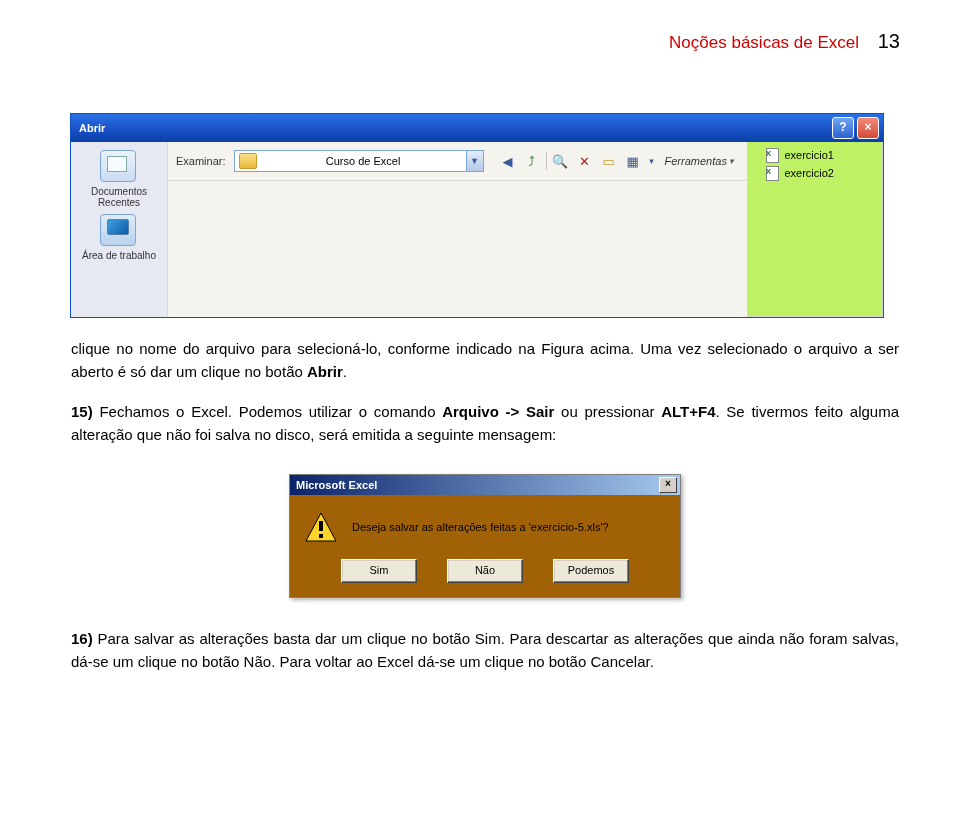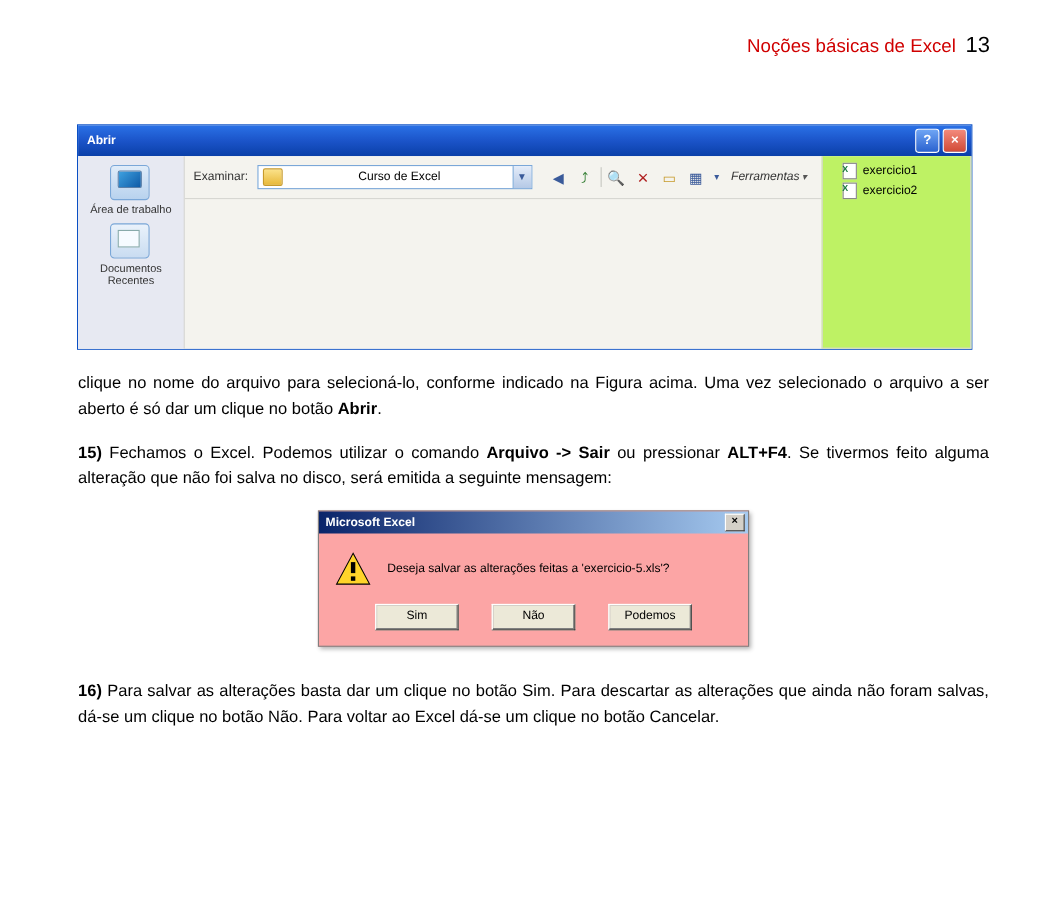--- a/index.html
+++ b/index.html
@@ -15,21 +15,21 @@
   }
   .header-line {
     text-align: right;
     font-size: 17px;
     color: #d00000;
     margin-bottom: 60px;
   }
   .header-num {
     color: #000;
     font-size: 20px;
-    margin-left: 4px;
+    margin-left: 14px;
   }
   .dialog {
     border: 1px solid #0a4fc4;
     width: 812px;
     margin-bottom: 20px;
     font-family: Tahoma, Arial, sans-serif;
     font-size: 11px;
     background: #fff;
   }
   .titlebar {
@@ -259,23 +259,23 @@
     color: #000;
     margin: 18px 1px;
   }
   .bold {
     font-weight: bold;
   }
   
   .msgbox {
     border: 1px solid #808080;
     width: 390px;
-    margin: 18px auto 30px;
+    margin: 28px auto 30px;
     font-family: Tahoma, Arial, sans-serif;
-    background: #fca5a5;
+    background: #a16207;
     box-shadow: 2px 2px 4px rgba(0,0,0,0.3);
   }
   .msgbar {
     height: 20px;
     background: linear-gradient(to right, #0a246a, #a6caf0);
     color: #fff;
     font-size: 11px;
     font-weight: bold;
     display: flex;
     align-items: center;
@@ -346,29 +346,29 @@
       <span class="titlebar-title">Abrir</span>
       <div class="titlebar-buttons">
         <div class="titlebar-btn">?</div>
         <div class="titlebar-btn close">×</div>
       </div>
     </div>
     <div class="dialog-body">
       <div class="sidebar">
         <div class="sidebar-item">
           <div class="side-icon">
+              <div class="docicon"></div>
+            </div>
+          <div>Documentos Recentes</div>
+        </div>
+        <div class="sidebar-item">
+          <div class="side-icon">
               <div class="deskicon"></div>
             </div>
           <div>Área de trabalho</div>
-        </div>
-        <div class="sidebar-item">
-          <div class="side-icon">
-              <div class="docicon"></div>
-            </div>
-          <div>Documentos Recentes</div>
         </div>
       </div>
       <div class="main-area">
         <div class="toolbar-row">
           <span class="label">Examinar:</span>
           <div class="dropdown">
             <div class="dd-folder"></div>
             <span class="dd-text">Curso de Excel</span>
             <div class="dd-arrow">▼</div>
           </div>

